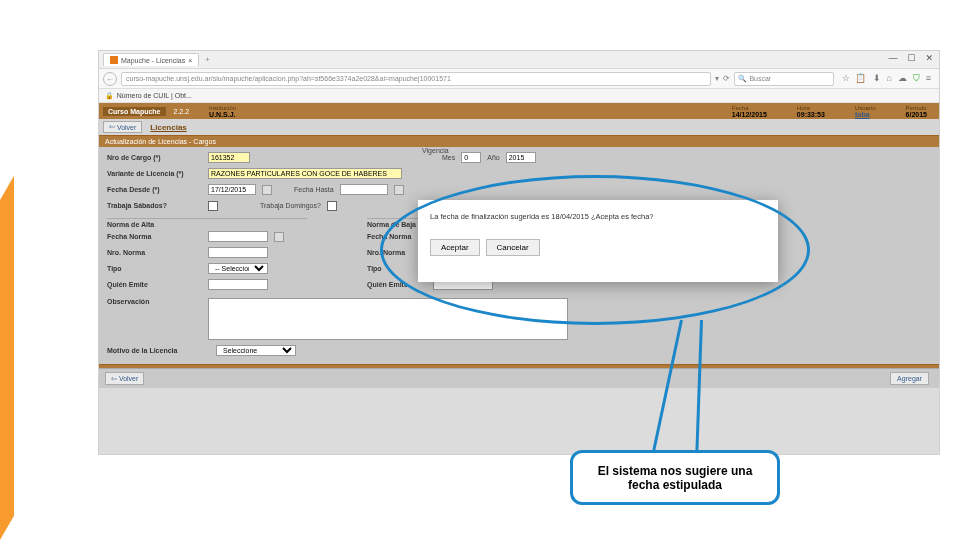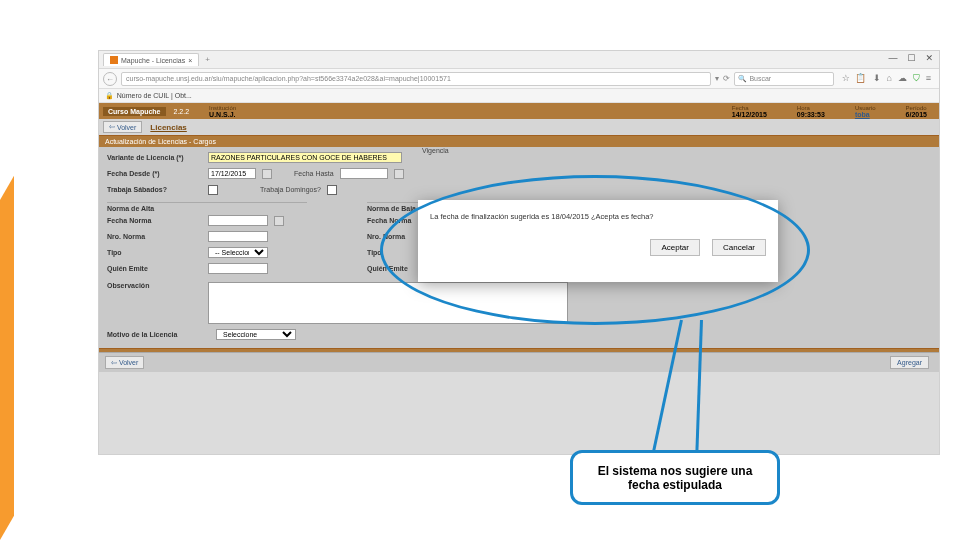--- a/index.html
+++ b/index.html
@@ -54,21 +54,21 @@
 
 .textarea { width: 360px; height: 42px; border: 1px solid #999; background: #fff; }
 
 .bottom-bar { background: #c9c9c9; border-top: 1px solid #aaa; padding: 3px 6px; display: flex; justify-content: space-between; }
 .btn-agregar { background: #eaeaea; border: 1px solid #aaa; padding: 2px 6px; font-size: 7px; color: #335a8a; }
 
 .vigencia-label { position: absolute; left: 323px; top: 0px; font-size: 7px; color: #444; }
 
 .modal { position: absolute; left: 418px; top: 200px; width: 360px; height: 82px; background: #fff; box-shadow: 0 3px 15px rgba(0,0,0,.35); padding: 12px; font-size: 8px; color: #333; z-index: 50; }
 .modal-msg { margin-bottom: 18px; font-size: 7.5px; }
-.modal-btns { display: flex; justify-content: flex-end; gap: 12px; }
+.modal-btns { display: flex; justify-content: flex-start; gap: 6px; }
 .modal-btn { background: #f0f0f0; border: 1px solid #bbb; padding: 3px 10px; font-size: 8px; cursor: pointer; }
 
 .highlight-oval { position: absolute; left: 380px; top: 175px; width: 430px; height: 150px; border: 3px solid #1b87c9; border-radius: 50%; z-index: 60; pointer-events: none; }
 
 .callout { position: absolute; left: 570px; top: 450px; width: 210px; height: 55px; background: #fff; border: 3px solid #1b87c9; border-radius: 12px; display: flex; align-items: center; justify-content: center; text-align: center; font-size: 12px; font-weight: bold; color: #000; padding: 4px 8px; z-index: 70; }
 .callout-tail { position: absolute; left: 680px; top: 320px; width: 0; height: 0; z-index: 65; }
 .callout-tail::before { content: ""; position: absolute; width: 3px; height: 140px; background: #1b87c9; transform: rotate(12deg); transform-origin: top; }
 .callout-tail::after { content: ""; position: absolute; left: 20px; width: 3px; height: 140px; background: #1b87c9; transform: rotate(2deg); transform-origin: top; }
 
 </style>
@@ -154,20 +154,29 @@
             <span>Volver</span>
           </button>
         <span class="subheader-title">Licencias</span>
       </div>
 
       <div class="section-bar">Actualización de Licencias - Cargos</div>
 
       <div class="form-area">
         <span class="vigencia-label">Vigencia</span>
 
+        <div class="form-row">
+          <span class="form-label">Nro de Cargo (*)</span>
+          <input class="form-input num" value="161352" style="">
+          <span style="width:180px;"></span>
+          <span>Mes</span>
+          <input class="form-input" style="width: 20px;" value="0">
+          <span>Año</span>
+          <input class="form-input" style="width: 30px;" value="2015">
+        </div>
 
         <div class="form-row">
           <span class="form-label">Variante de Licencia (*)</span>
           <input class="form-input wide" value="RAZONES PARTICULARES CON GOCE DE HABERES" style="">
         </div>
 
         <div class="form-row">
           <span class="form-label">Fecha Desde (*)</span>
           <input class="form-input date" value="17/12/2015" style="">
           <span class="cal-icon"></span>

